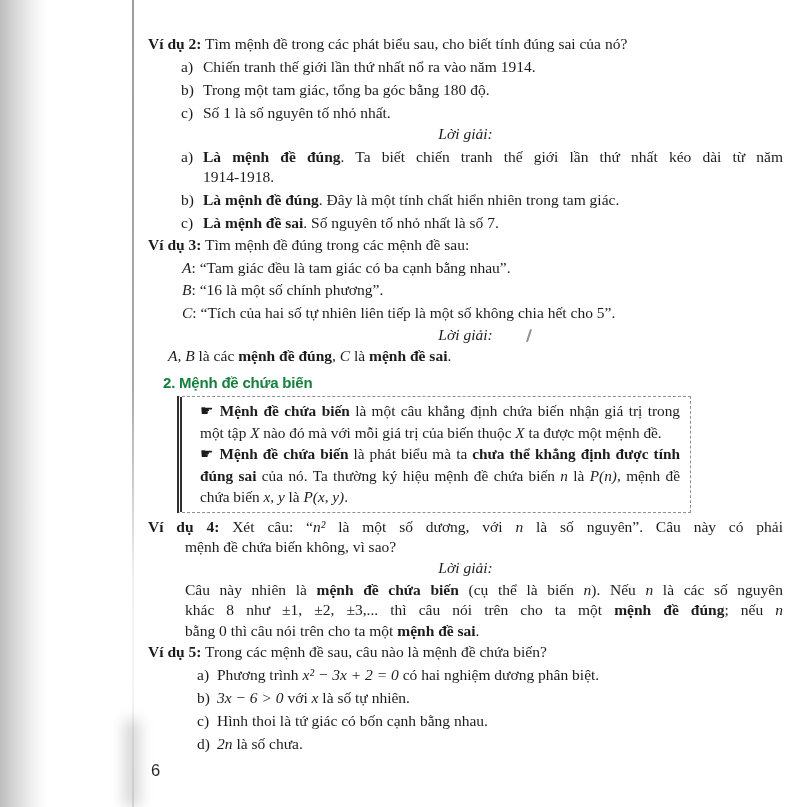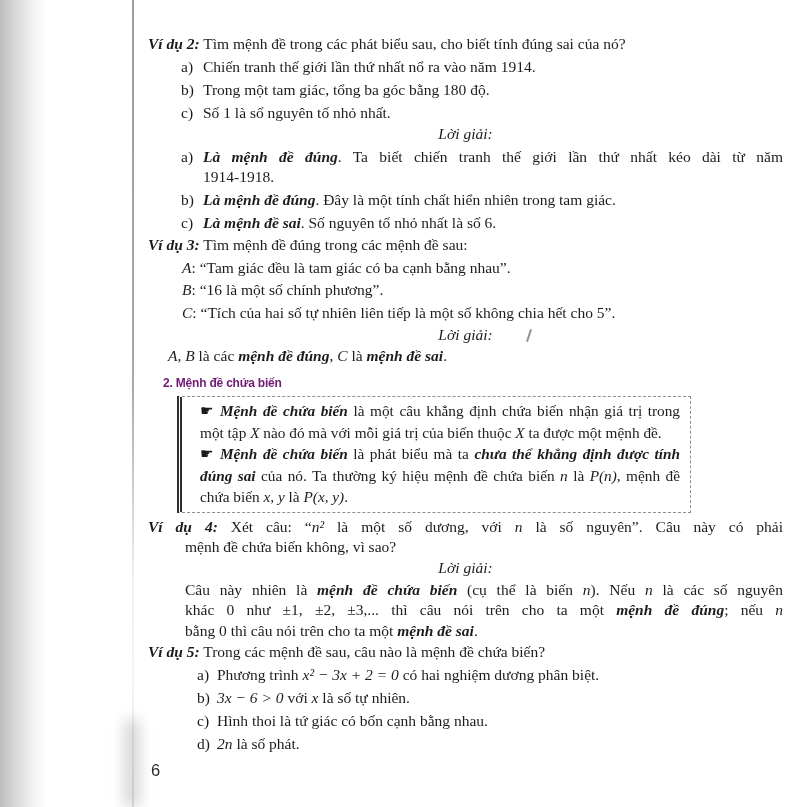--- a/index.html
+++ b/index.html
@@ -36,38 +36,38 @@
   .center-h{margin:1px 0;text-align:center;font-weight:normal;font-style:italic;}
   .li{display:flex;margin-top:2.5px;}
   .li .mk{flex:none;width:22px;margin-left:33px;}
   .li .tx{flex:1;}
   .li2 .mk{margin-left:49px;width:20px;}
   .line{display:block;}
   .stmt{margin:2.5px 0 0 34px;}
   .sol2-line{margin:0 0 0 20px;}
   .sec-head{
     font-family:"Liberation Sans", sans-serif;
-    font-weight:700;font-size:12px;line-height:22px;
-    letter-spacing:-0.2px;color:#701a75;
+    font-weight:700;font-size:15px;line-height:22px;
+    letter-spacing:-0.2px;color:#15803d;
     margin:5px 0 2px 15px;
   }
   .note-box{
     margin:0 0 4px 29px;width:480px;
     padding:3px 10px 5px 18px;
     border:1px dashed #8f8f8f;
     border-left:5px double #2f2f2f;
     font-size:15.3px;line-height:21px;
   }
   .box-p{margin:0;}
   .jl{text-align:justify;text-align-last:justify;}
   .ind37{margin:0 0 0 37px;}
   .sol3{margin-left:37px;}
   
   .s-i{font-style:italic;}
-  .s-bi{font-weight:bold;font-style:italic;margin-top:20px;}
+  .s-bi{font-weight:bold;margin-top:20px;}
   .s-hand{font-style:normal;font-weight:normal;font-family:"DejaVu Sans",sans-serif;font-size:15px;}
   .pagenum{
     position:absolute;left:151px;top:761px;
     font-family:"Liberation Sans", sans-serif;
     font-size:16.5px;color:#2a2a2a;
   }
 </style>
 </head>
 <body>
 
@@ -101,21 +101,21 @@
       <span class="line jl"><span class="s-bi">Là mệnh đề đúng</span><span>. Ta biết chiến tranh thế giới lần thứ nhất kéo dài từ năm</span></span>
       <span class="line"><span>1914-1918.</span></span>
     </span>
   </div>
   <div class="li">
     <span class="mk">b)</span>
     <span class="tx"><span class="s-bi">Là mệnh đề đúng</span><span>. Đây là một tính chất hiển nhiên trong tam giác.</span></span>
   </div>
   <div class="li">
     <span class="mk">c)</span>
-    <span class="tx"><span class="s-bi">Là mệnh đề sai</span><span>. Số nguyên tố nhỏ nhất là số 6.</span></span>
+    <span class="tx"><span class="s-bi">Là mệnh đề sai</span><span>. Số nguyên tố nhỏ nhất là số 7.</span></span>
   </div>
 
   <p class="para mt1"><span class="s-bi">Ví dụ 3:</span><span> Tìm mệnh đề đúng trong các mệnh đề sau:</span></p>
 
   <div class="stmt"><span class="s-i">A</span><span>: “Tam giác đều là tam giác có ba cạnh bằng nhau”.</span></div>
   <div class="stmt"><span class="s-i">B</span><span>: “16 là một số chính phương”.</span></div>
   <div class="stmt"><span class="s-i">C</span><span>: “Tích của hai số tự nhiên liên tiếp là một số không chia hết cho 5”.</span></div>
 
   <p class="center-h">Lời giải:</p>
 
@@ -135,38 +135,38 @@
     </p>
   </div>
 
   <p class="para jl mt1"><span class="s-bi">Ví dụ 4:</span><span> Xét câu: “</span><span class="s-i">n²</span><span> là một số dương, với </span><span class="s-i">n</span><span> là số nguyên”. Câu này có phải</span></p>
   <p class="para ind37"><span>mệnh đề chứa biến không, vì sao?</span></p>
 
   <p class="center-h">Lời giải:</p>
 
   <div class="sol3">
     <span class="line jl"><span>Câu này nhiên là </span><span class="s-bi">mệnh đề chứa biến</span><span> (cụ thể là biến </span><span class="s-i">n</span><span>). Nếu </span><span class="s-i">n</span><span> là các số nguyên</span></span>
-    <span class="line jl"><span>khác 0 như ±1, ±2, ±3,... thì câu nói trên cho ta một </span><span class="s-bi">mệnh đề đúng</span><span>; nếu </span><span class="s-i">n</span></span>
+    <span class="line jl"><span>khác 8 như ±1, ±2, ±3,... thì câu nói trên cho ta một </span><span class="s-bi">mệnh đề đúng</span><span>; nếu </span><span class="s-i">n</span></span>
     <span class="line"><span>bằng 0 thì câu nói trên cho ta một </span><span class="s-bi">mệnh đề sai</span><span>.</span></span>
   </div>
 
   <p class="para mt1"><span class="s-bi">Ví dụ 5:</span><span> Trong các mệnh đề sau, câu nào là mệnh đề chứa biến?</span></p>
 
   <div class="li li2">
     <span class="mk">a)</span>
     <span class="tx"><span>Phương trình </span><span class="s-i">x² − 3x + 2 = 0</span><span> có hai nghiệm dương phân biệt.</span></span>
   </div>
   <div class="li li2">
     <span class="mk">b)</span>
     <span class="tx"><span class="s-i">3x − 6 &gt; 0</span><span> với </span><span class="s-i">x</span><span> là số tự nhiên.</span></span>
   </div>
   <div class="li li2">
     <span class="mk">c)</span>
     <span class="tx"><span>Hình thoi là tứ giác có bốn cạnh bằng nhau.</span></span>
   </div>
   <div class="li li2">
     <span class="mk">d)</span>
-    <span class="tx"><span class="s-i">2n</span><span> là số phát.</span></span>
+    <span class="tx"><span class="s-i">2n</span><span> là số chưa.</span></span>
   </div>
 
 </main>
 
 <div class="pagenum">6</div>
 
 </body></html>

